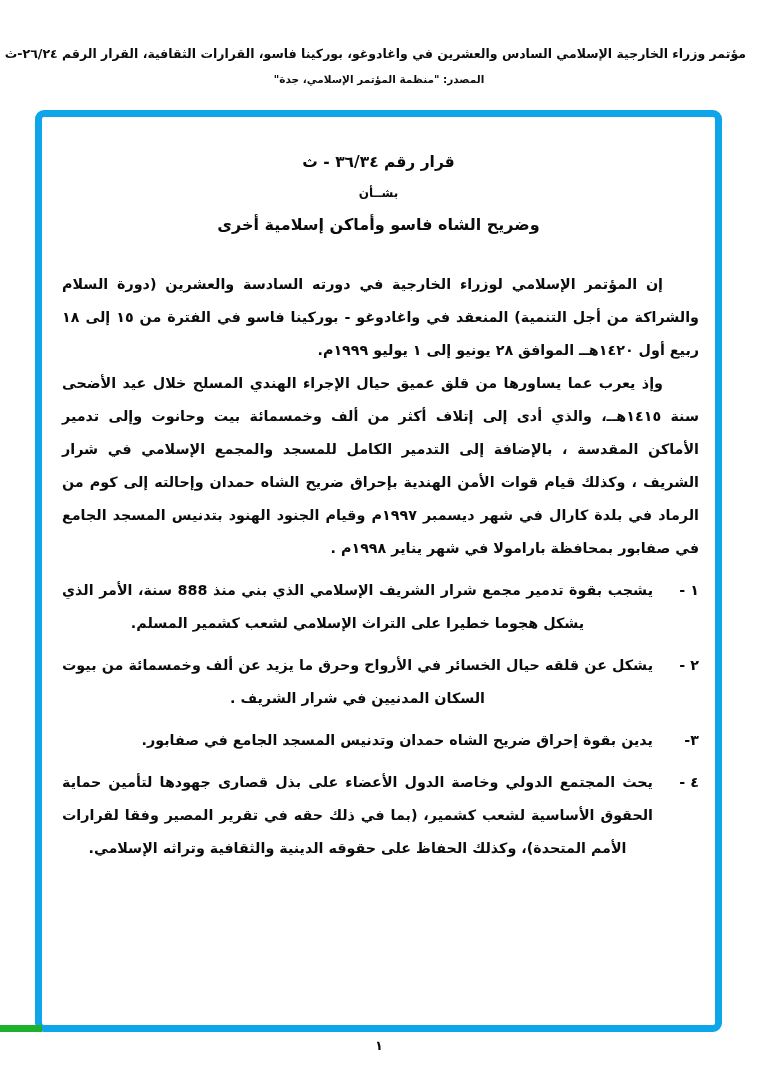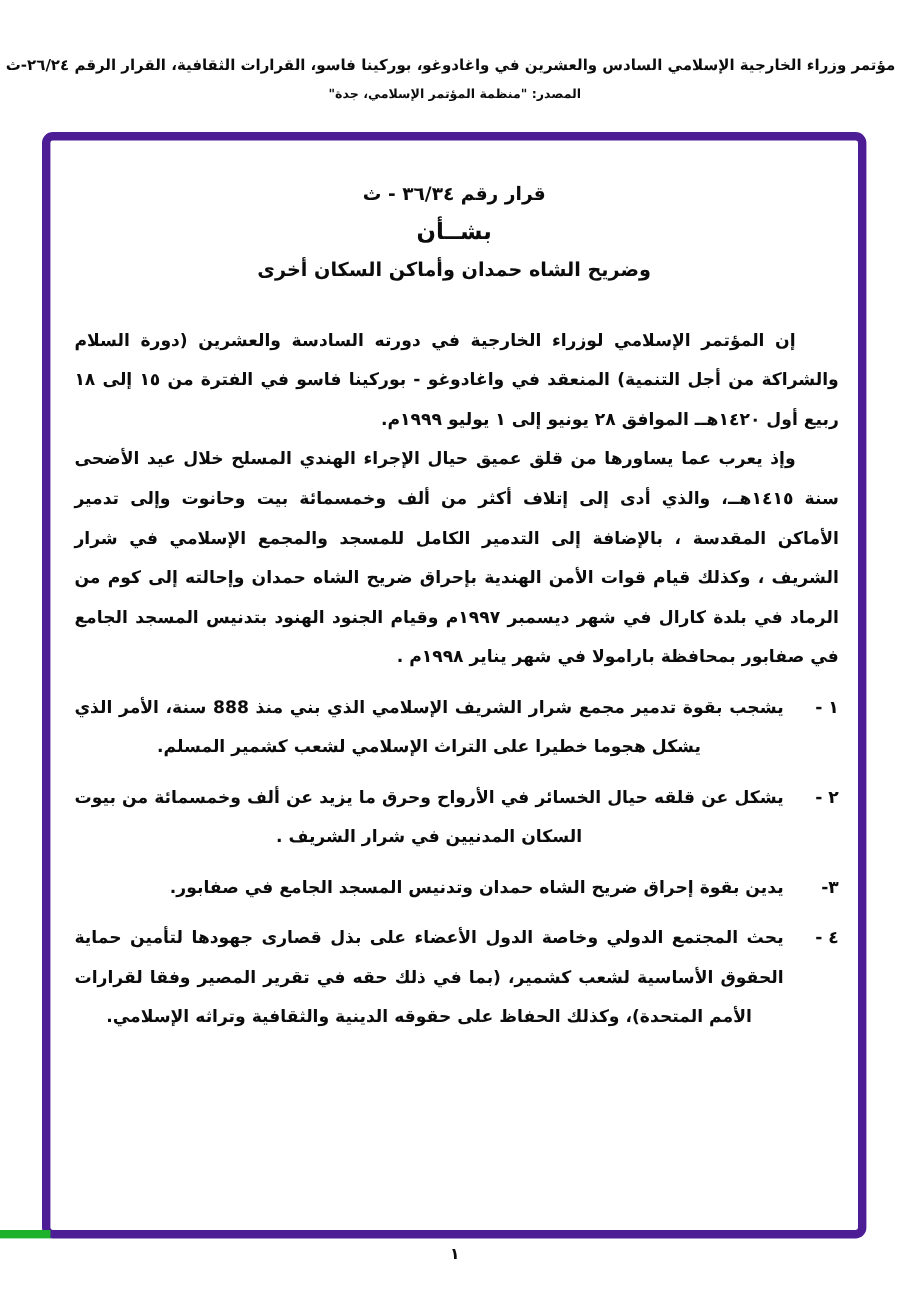--- a/index.html
+++ b/index.html
@@ -22,38 +22,38 @@
   }
   .hdr-source {
     position: absolute; top: 73px; left: 0; right: 0;
     font-size: 10.5px; font-weight: 700;
     text-align: center;
   }
 
   .frame {
     position: absolute; left: 35px; top: 110px;
     width: 687px; height: 922px;
-    border: 7px solid #4c1d95;
+    border: 7px solid #0ea5e9;
     border-radius: 9px;
     background: #fff;
   }
   .frame-ext {
     position: absolute; left: 0; top: 1025px;
     width: 42px; height: 7px;
     background: #1cb22c;
   }
 
   .title-block {
     margin-top: 30px;
     text-align: center;
     font-weight: 700;
     line-height: 31px;
   }
   .title-num   { font-size: 15.5px; }
-  .title-about { font-size: 19px; }
+  .title-about { font-size: 12px; }
   .title-subj  { font-size: 16px; }
 
   .bodytext {
     margin: 28px 16px 0 20px;
     font-size: 14.3px;
     font-weight: 700;
     line-height: 33px;
   }
   .para {
     margin: 0;
@@ -89,21 +89,21 @@
 
   <div class="hdr-citation">مؤتمر وزراء الخارجية الإسلامي السادس والعشرين في واغادوغو، بوركينا فاسو، القرارات الثقافية، القرار الرقم ٢٦/٢٤-ث</div>
 
   <div class="hdr-source">المصدر:  "منظمة المؤتمر الإسلامي، جدة"</div>
 
   <div class="frame">
 
     <div class="title-block">
       <div class="title-num">قرار رقم ٣٦/٣٤ - ث</div>
       <div class="title-about">بشــأن</div>
-      <div class="title-subj">وضريح الشاه حمدان وأماكن السكان أخرى</div>
+      <div class="title-subj">وضريح الشاه فاسو وأماكن إسلامية أخرى</div>
     </div>
 
     <div class="bodytext">
 
       <p class="para last-right">إن المؤتمر الإسلامي لوزراء الخارجية في دورته السادسة والعشرين (دورة السلام والشراكة من أجل التنمية) المنعقد في واغادوغو - بوركينا فاسو في الفترة من ١٥ إلى ١٨ ربيع أول ١٤٢٠هــ الموافق ٢٨ يونيو إلى ١ يوليو ١٩٩٩م.</p>
 
 
       <p class="para last-right">وإذ يعرب عما يساورها من قلق عميق حيال الإجراء الهندي المسلح خلال عيد الأضحى سنة ١٤١٥هــ، والذي أدى إلى إتلاف أكثر من ألف وخمسمائة بيت وحانوت وإلى تدمير الأماكن المقدسة ، بالإضافة إلى التدمير الكامل للمسجد والمجمع الإسلامي في شرار الشريف ، وكذلك قيام قوات الأمن الهندية بإحراق ضريح الشاه حمدان وإحالته إلى كوم من الرماد في بلدة كارال في شهر ديسمبر ١٩٩٧م وقيام الجنود الهنود بتدنيس المسجد الجامع في صفابور بمحافظة بارامولا في شهر يناير ١٩٩٨م .</p>
 
       <div class="item">

